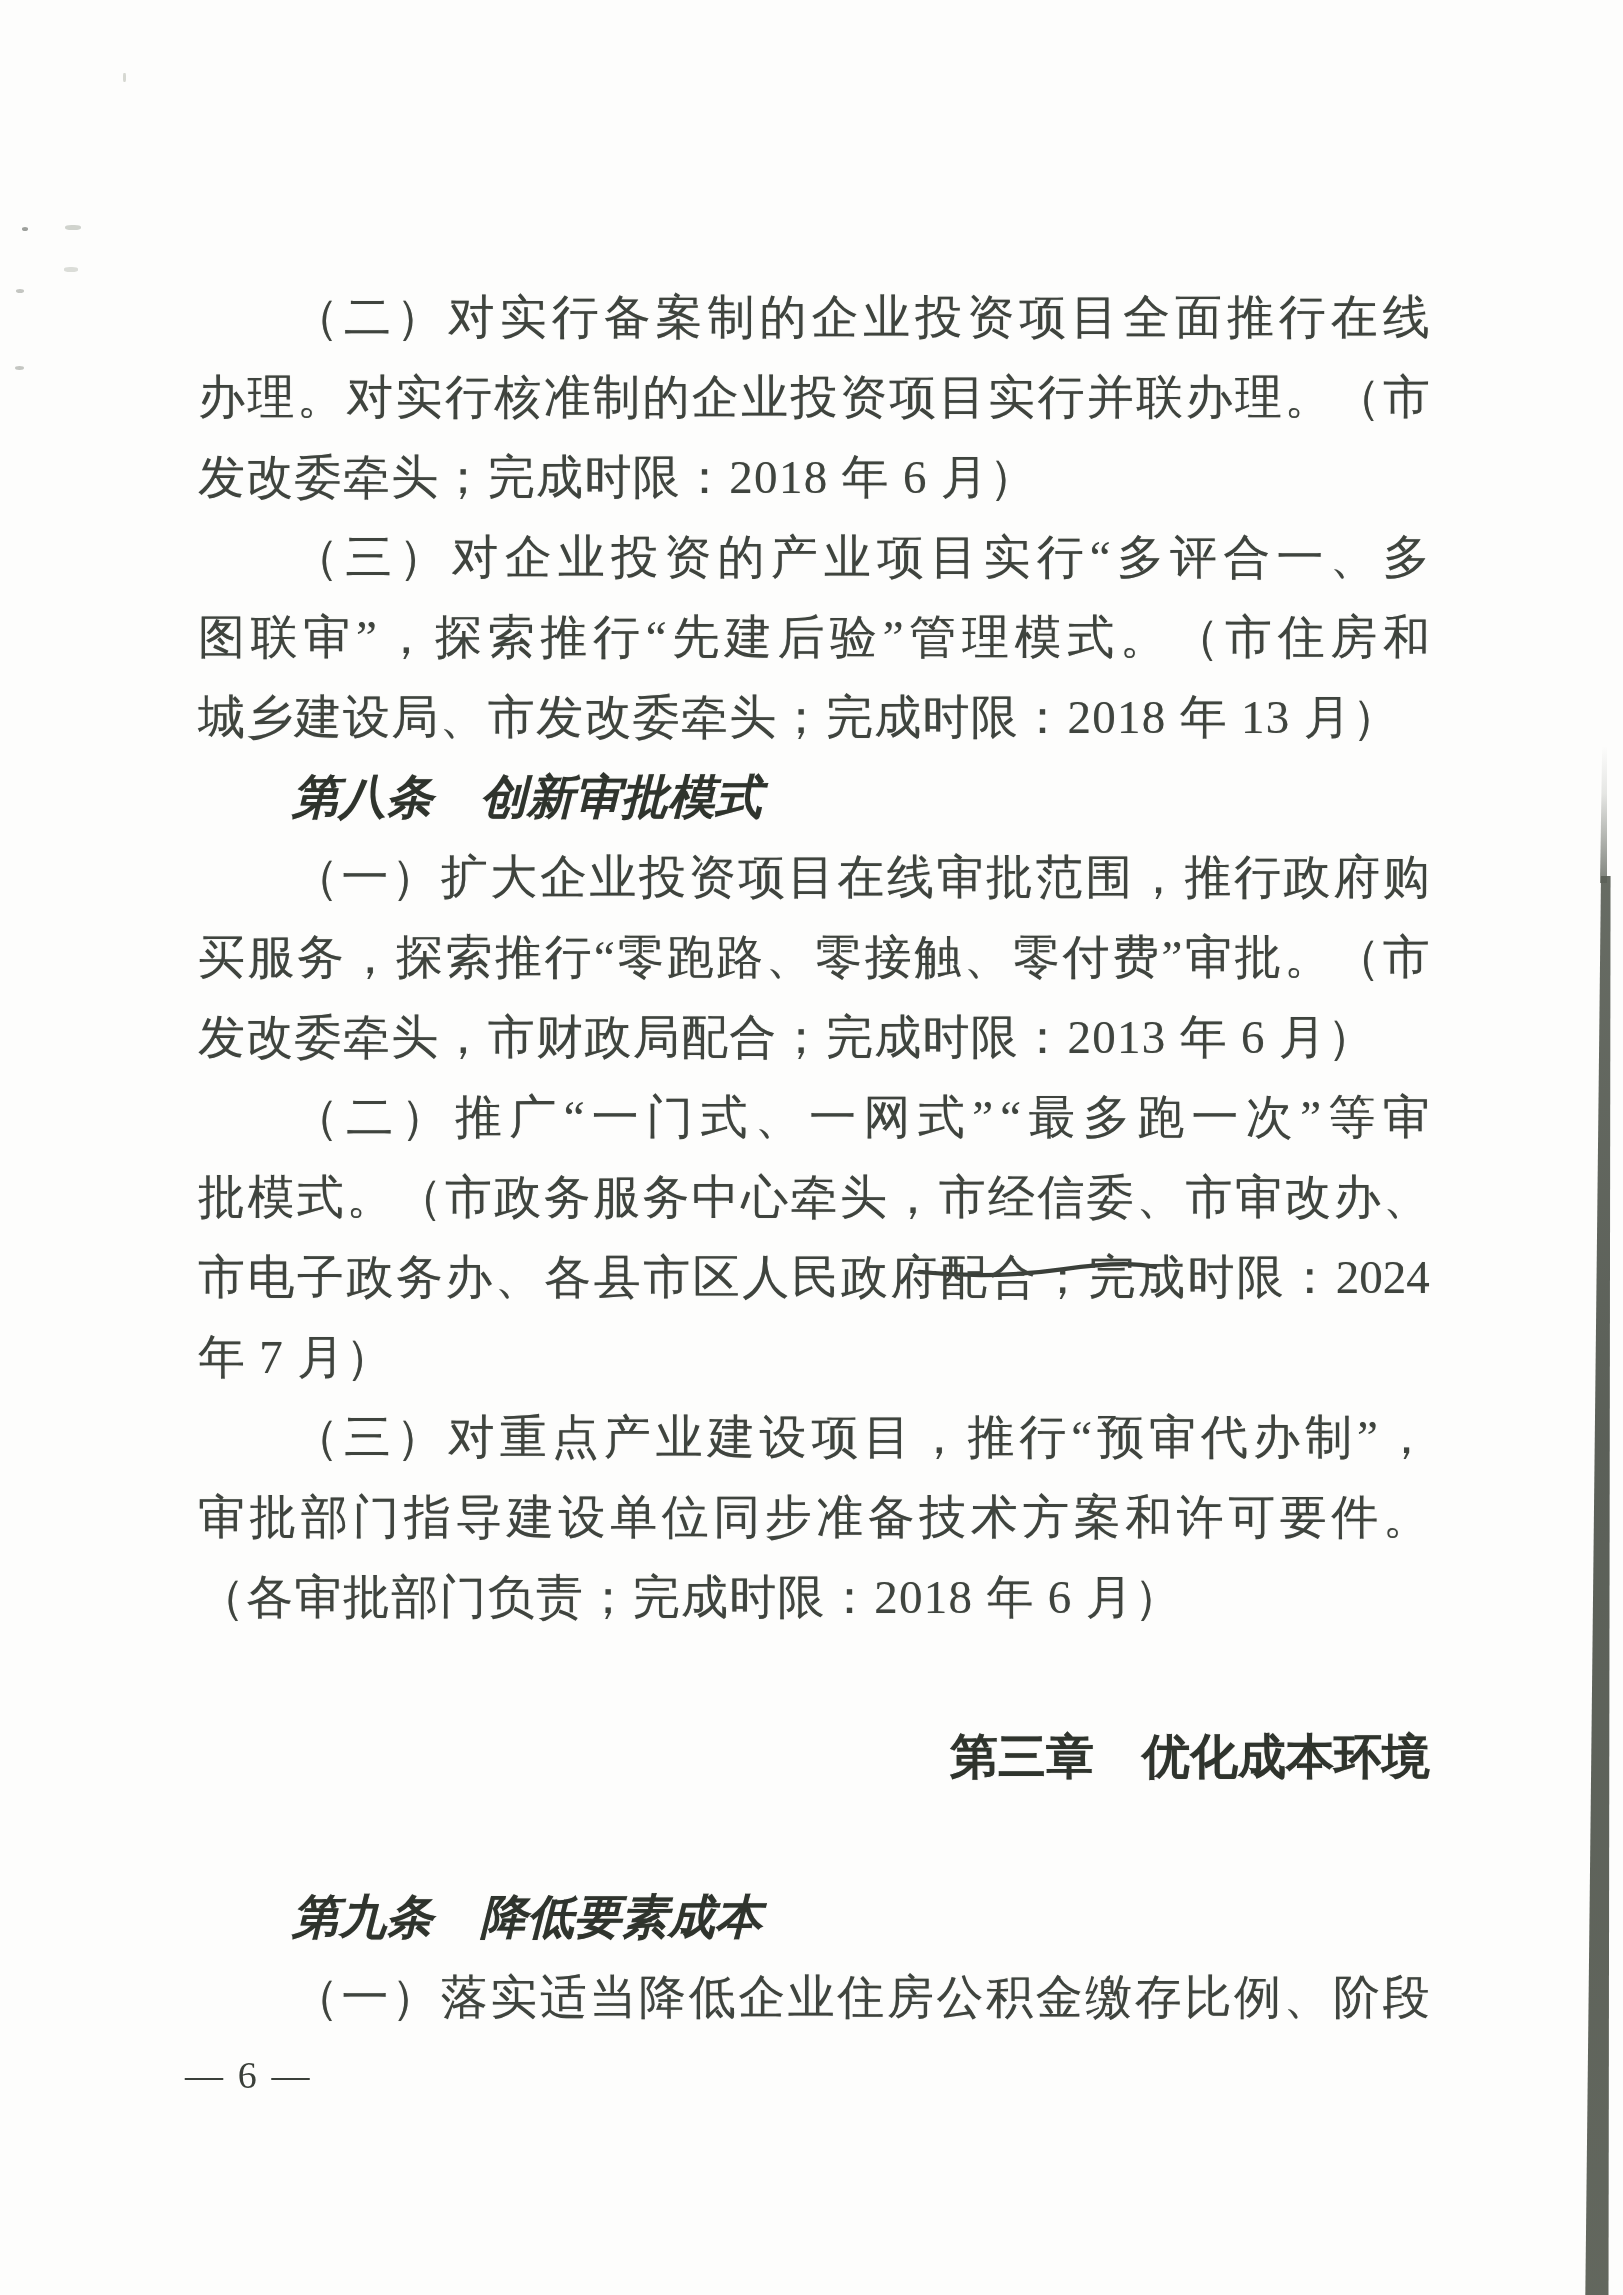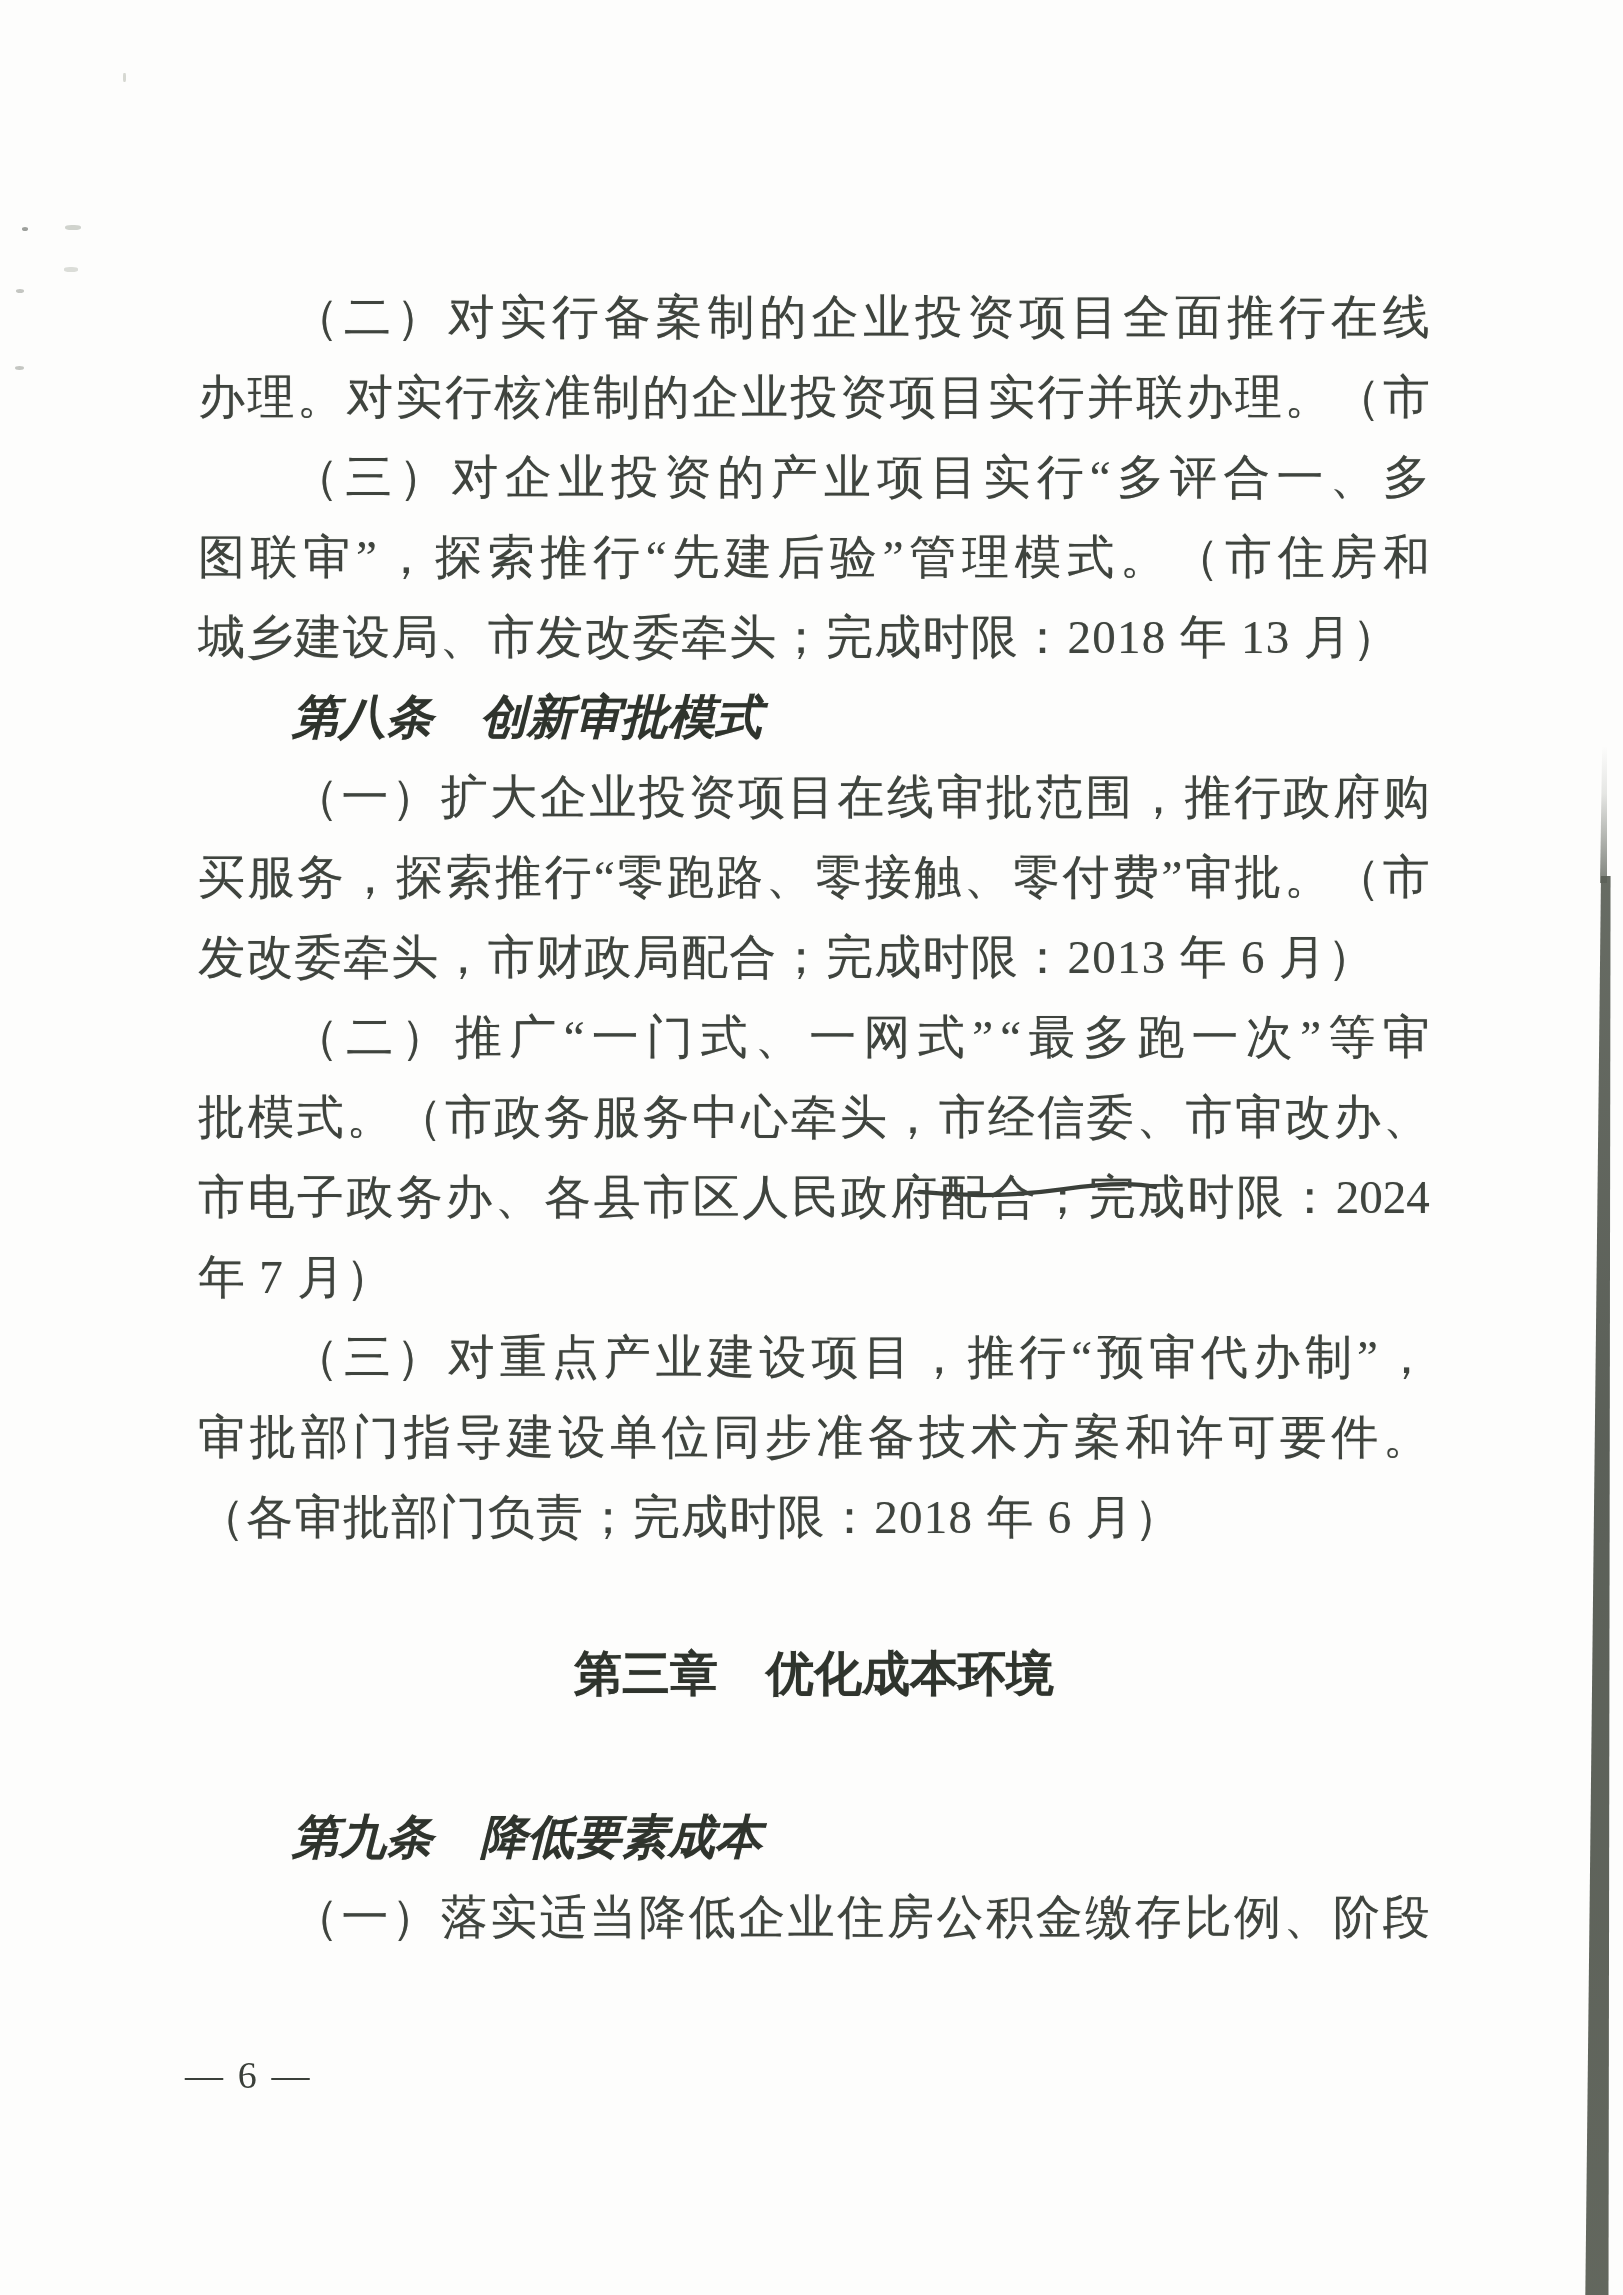--- a/index.html
+++ b/index.html
@@ -18,22 +18,22 @@
   .line.justify .tk{display:block;}
   .line.indent{padding-left:94px;}
   .line.plain span{white-space:pre;letter-spacing:1.3px;}
   .line.heading{
     font-family:"Liberation Sans","DejaVu Sans",sans-serif;
     font-weight:700;color:#2f342d;padding-left:94px;
     text-shadow:0 0 0.7px rgba(47,52,45,.5);
     font-style:italic;
   }
   .line.chapter{
-    font-family:Liberation Mono, monospace;
-    font-weight:700;color:#2f342d;text-align:center;font-size:48px;
+    font-family:Liberation Serif, serif;
+    font-weight:700;color:#2f342d;text-align:right;font-size:48px;
     text-shadow:0 0 0.7px rgba(47,52,45,.5);
   }
   .hand-underline{position:absolute;left:718px;top:65px;width:243px;height:18.3px;}
   .footer{
     position:absolute;left:185px;top:2052px;height:46px;line-height:46px;
     font-size:38px;color:#3b403a;letter-spacing:2.6px;
   }
   
   .scan-band{
     position:absolute;left:1583px;top:876px;width:29px;height:1419px;
@@ -105,20 +105,21 @@
         <span class="tk">实</span>
         <span class="tk">行</span>
         <span class="tk">并</span>
         <span class="tk">联</span>
         <span class="tk">办</span>
         <span class="tk">理</span>
         <span class="tk">。</span>
         <span class="tk">（</span>
         <span class="tk">市</span>
       </div>
+      <div class="line body plain"><span>发改委牵头；完成时限：2018 年 6 月）</span></div>
       <div class="line body justify indent">
         <span class="tk">（</span>
         <span class="tk">三</span>
         <span class="tk">）</span>
         <span class="tk">对</span>
         <span class="tk">企</span>
         <span class="tk">业</span>
         <span class="tk">投</span>
         <span class="tk">资</span>
         <span class="tk">的</span>

